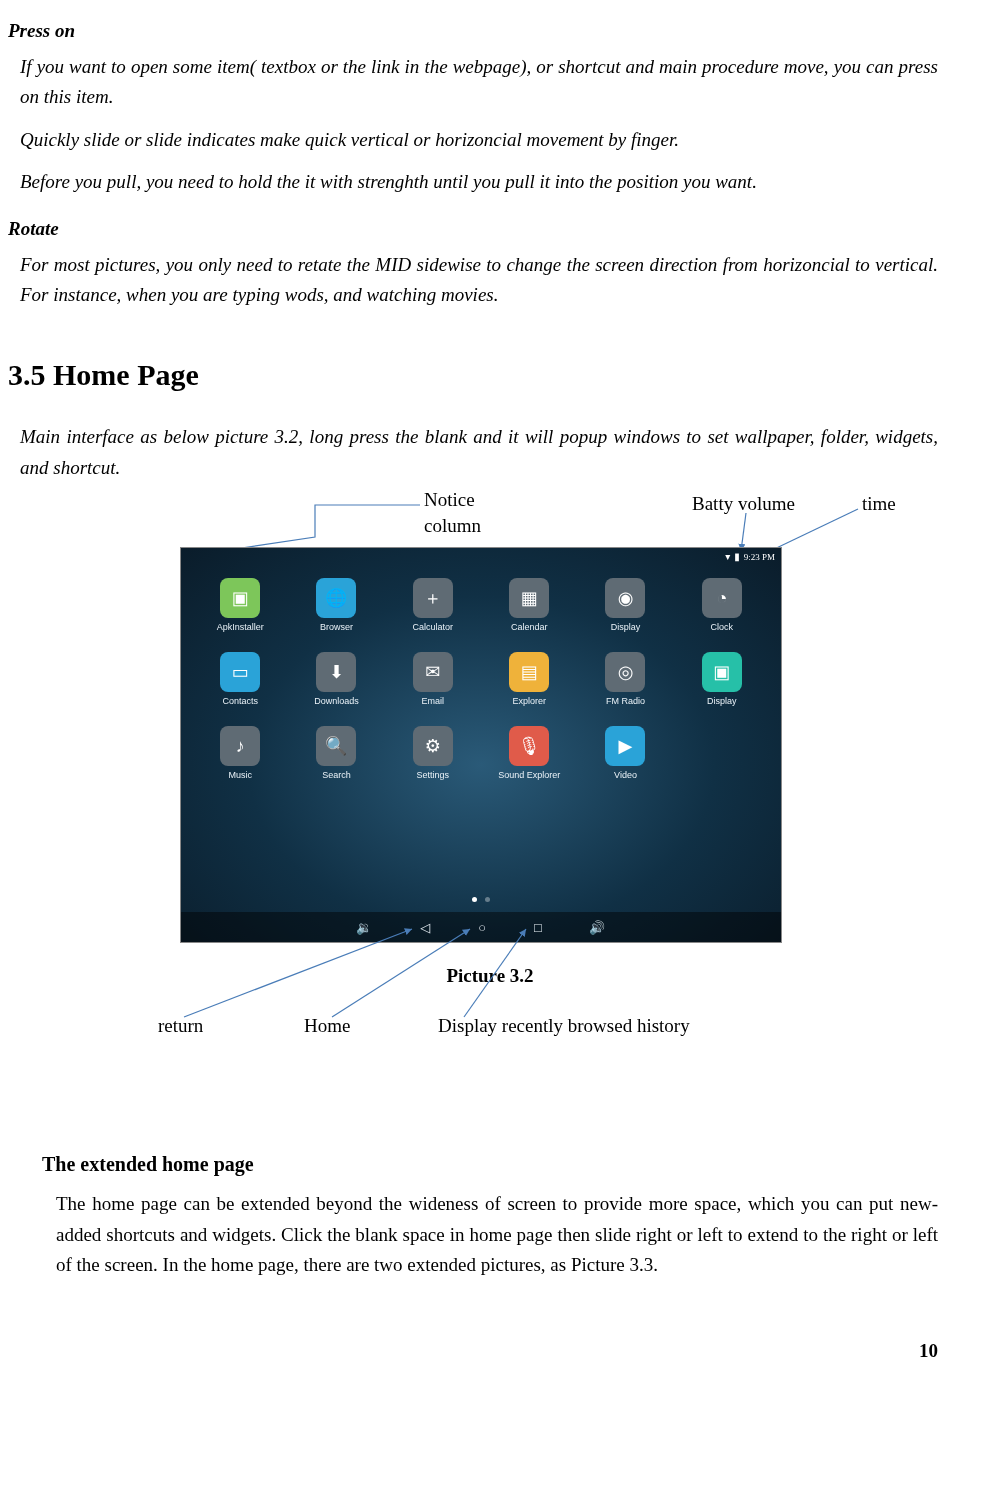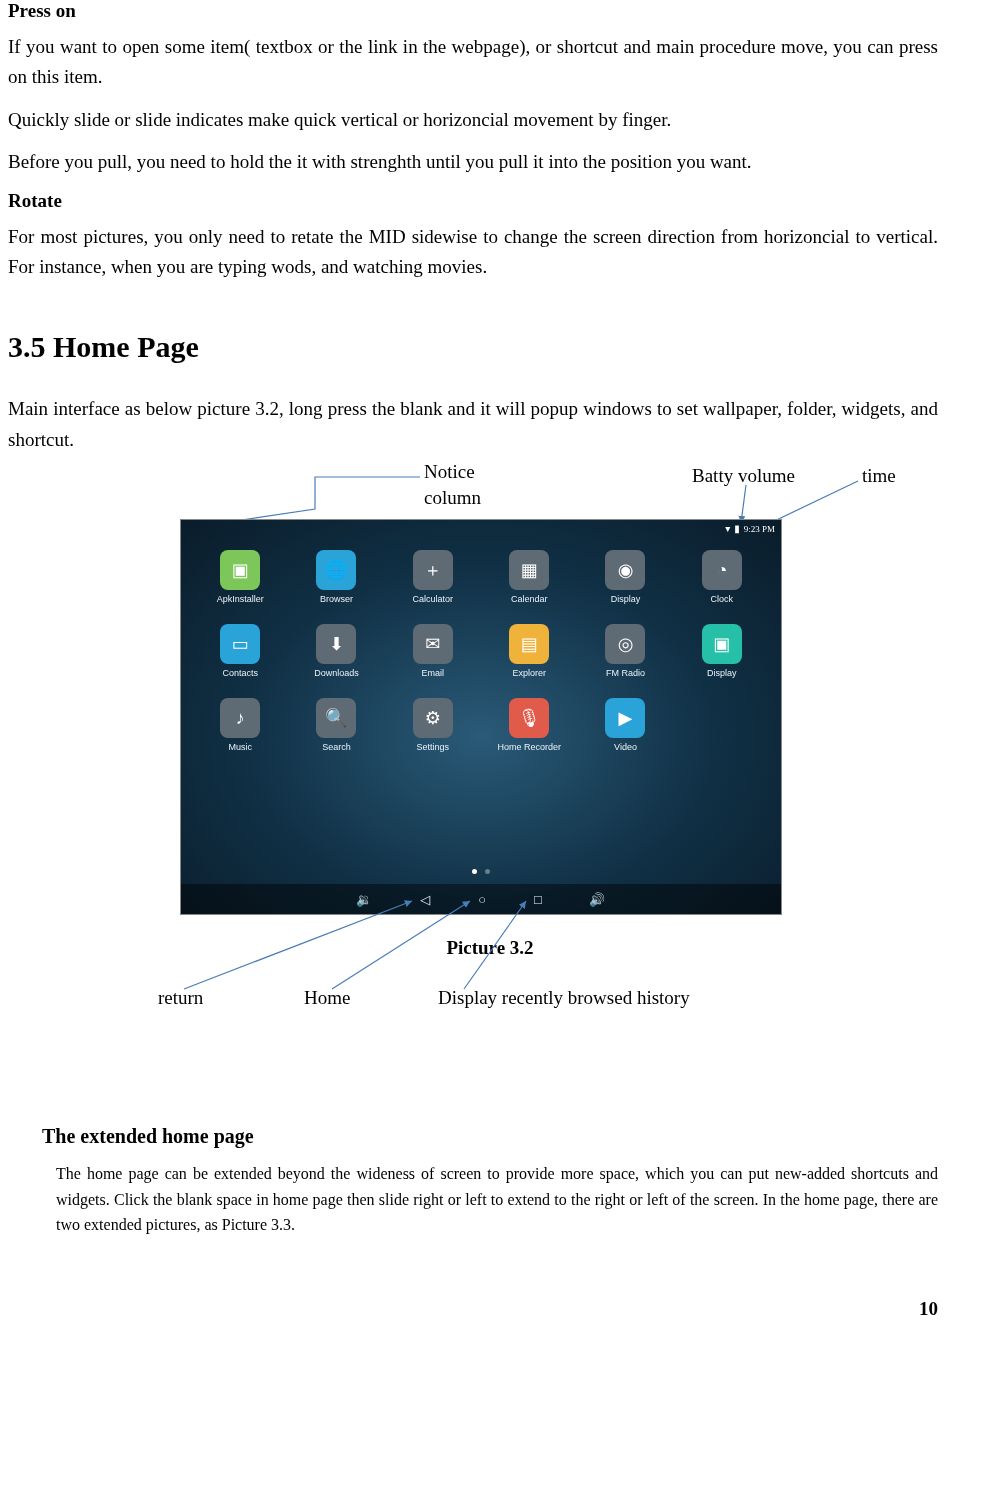--- a/index.html
+++ b/index.html
@@ -7,22 +7,22 @@
   padding: 0;
   font-family: "Times New Roman", serif;
   background: #fff;
   color: #000;
   width: 986px;
 }
 .page {
   padding: 0 48px 40px 8px;
   box-sizing: border-box;
 }
-.h-bold { font-weight: bold; font-size: 19px; margin: 0 0 10px 0; }
-.body-text { font-size: 19px; line-height: 1.6; margin: 0 0 12px 0; }
+.h-bold { font-weight: bold; font-size: 19px; margin: 20px 0 10px 0; font-style: italic; }
+.body-text { font-size: 19px; line-height: 1.6; margin: 0 0 12px 12px; font-style: italic; }
 .justify { text-align: justify; }
 .h-section { font-weight: bold; font-size: 30px; margin: 48px 0 30px 0; }
 .h-sub { font-weight: bold; font-size: 20px; margin: 18px 0 8px 0; }
 .caption { font-weight: bold; font-size: 19px; text-align: center; margin: 14px 0 8px 0; }
 .page-num { font-size: 19px; text-align: right; margin-top: 60px; font-weight: bold; }
 
 .fig-wrap {
   position: relative;
   width: 980px;
   height: 640px;
@@ -67,21 +67,21 @@
 .dot.active { background: #fff; }
 
 .nav-bar {
   position: absolute; bottom: 0; left: 0; right: 0; height: 30px;
   background: rgba(0,0,0,0.45);
   display: flex; align-items: center; justify-content: center; gap: 48px;
 }
 .nav-btn { color: #e6edf3; font-size: 13px; line-height: 1; font-family: Arial, sans-serif; }
 
 .indent { padding-left: 34px; padding-right: 0; }
-.sub-body { font-size: 16px; line-height: 1.6; text-align: justify; margin-top: 13px; }
+.sub-body { font-size: 19px; line-height: 1.6; text-align: justify; margin-top: 13px; }
 </style>
 </head>
 <body>
 
 <div class="page">
 
   <div class="h-bold">Press on</div>
   <p class="body-text justify">If you want to open some item( textbox or the link in the webpage), or shortcut and main procedure move, you can press on this item.</p>
 
   <p class="body-text">Quickly slide or slide indicates make quick vertical or horizoncial movement by finger.</p>
@@ -191,21 +191,21 @@
           <div class="app">
             <div class="app-icon" style="background: rgb(95, 107, 116);">🔍</div>
             <div class="app-label">Search</div>
           </div>
           <div class="app">
             <div class="app-icon" style="background: rgb(95, 107, 116);">⚙</div>
             <div class="app-label">Settings</div>
           </div>
           <div class="app">
             <div class="app-icon" style="background: rgb(224, 91, 74);">🎙</div>
-            <div class="app-label">Home Recorder</div>
+            <div class="app-label">Sound Explorer</div>
           </div>
           <div class="app">
             <div class="app-icon" style="background: rgb(42, 163, 216);">▶</div>
             <div class="app-label">Video</div>
           </div>
           <div></div>
         </div>
       <div class="pager">
         <div class="dot active"></div>
         <div class="dot"></div>

